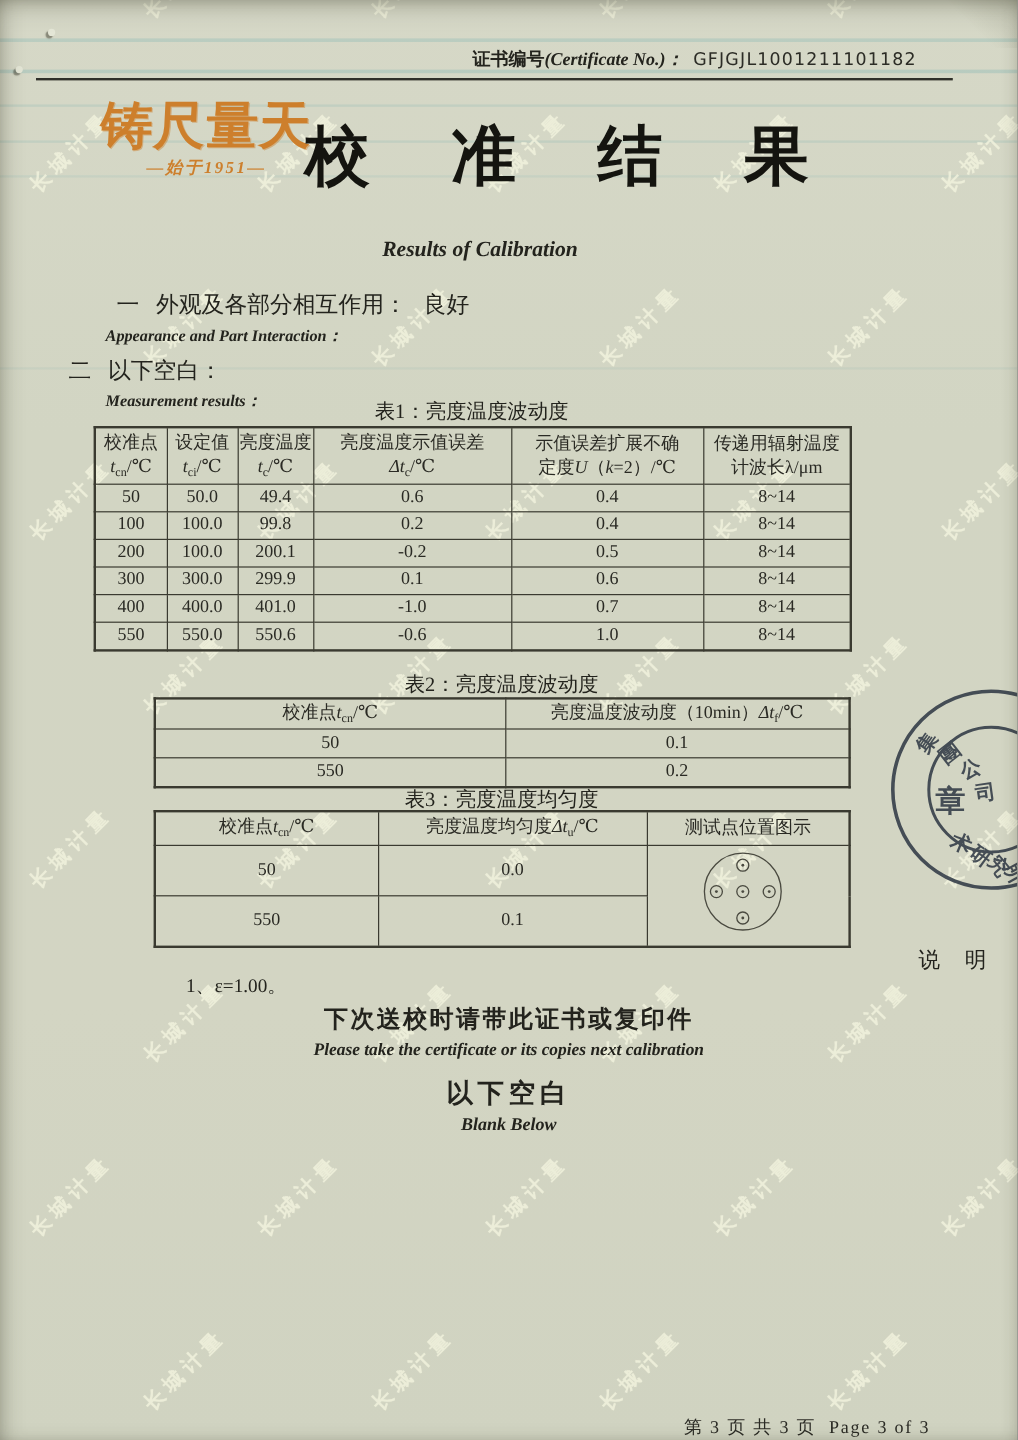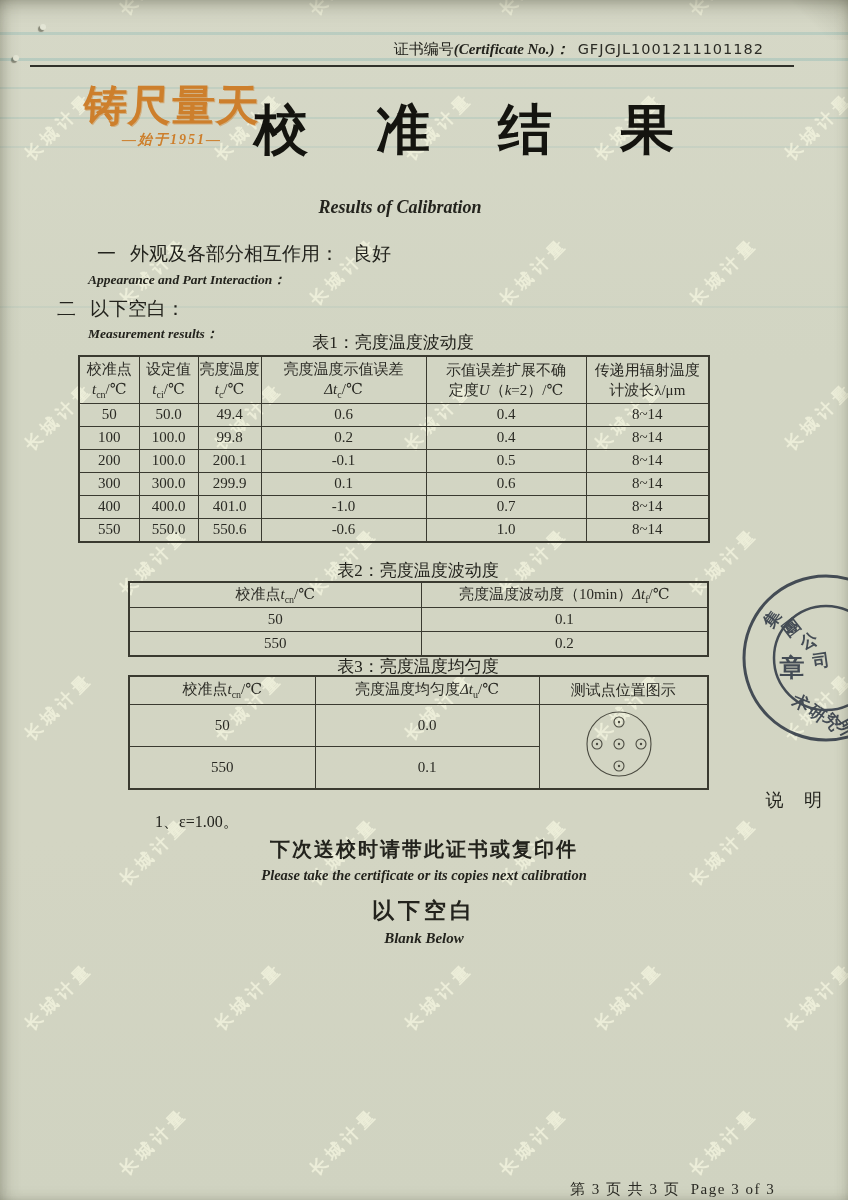--- a/index.html
+++ b/index.html
@@ -21,21 +21,21 @@
   
   #wm-layer{position:absolute;inset:0;z-index:2;pointer-events:none;}
   .wm{position:absolute;transform:rotate(-45deg);color:rgba(240,241,220,.75);
       font-size:17px;letter-spacing:5px;font-weight:700;white-space:nowrap;
       text-shadow:0 0 1px rgba(244,244,226,.4);}
   
   .staple{position:absolute;width:6px;height:6px;border-radius:50%;background:#e4e6d6;
       box-shadow:-2px 2px 1px rgba(70,70,55,.55);z-index:3;}
   
   .cert-line{top:40px;right:84px;font-size:15px;z-index:5;white-space:nowrap;}
-  .cert-zh{font-weight:400;font-family:"Liberation Sans","DejaVu Sans",sans-serif;}
+  .cert-zh{font-weight:700;font-family:"Liberation Sans","DejaVu Sans",sans-serif;}
   .cert-en{font-weight:700;font-style:italic;}
   .cert-no{font-family:"DejaVu Sans","Liberation Sans",sans-serif;font-size:14.5px;letter-spacing:1px;margin-left:8px;color:#2c2c26;}
   .header-rule{top:65px;left:30px;width:764px;height:2px;background:#30302a;z-index:5;}
   
   .logo{left:78px;top:82px;width:188px;text-align:center;z-index:5;color:#cd7f2c;}
   .logo-main{font-size:43px;font-weight:700;letter-spacing:1px;line-height:1.1;
       font-family:"DejaVu Serif","Liberation Serif",serif;transform:skewX(-3deg);
       text-shadow:1px 1px 0 rgba(205,127,44,.45);}
   .logo-sub{font-size:14px;font-weight:700;letter-spacing:2px;margin-top:2px;font-style:italic;}
   .doc-title{left:254px;top:94px;font-size:54px;font-weight:700;letter-spacing:68px;
@@ -215,21 +215,21 @@
           <td>100.0</td>
           <td>99.8</td>
           <td>0.2</td>
           <td>0.4</td>
           <td>8~14</td>
         </tr>
     <tr>
           <td>200</td>
           <td>100.0</td>
           <td>200.1</td>
-          <td>-0.1</td>
+          <td>-0.2</td>
           <td>0.5</td>
           <td>8~14</td>
         </tr>
     <tr>
           <td>300</td>
           <td>300.0</td>
           <td>299.9</td>
           <td>0.1</td>
           <td>0.6</td>
           <td>8~14</td>

